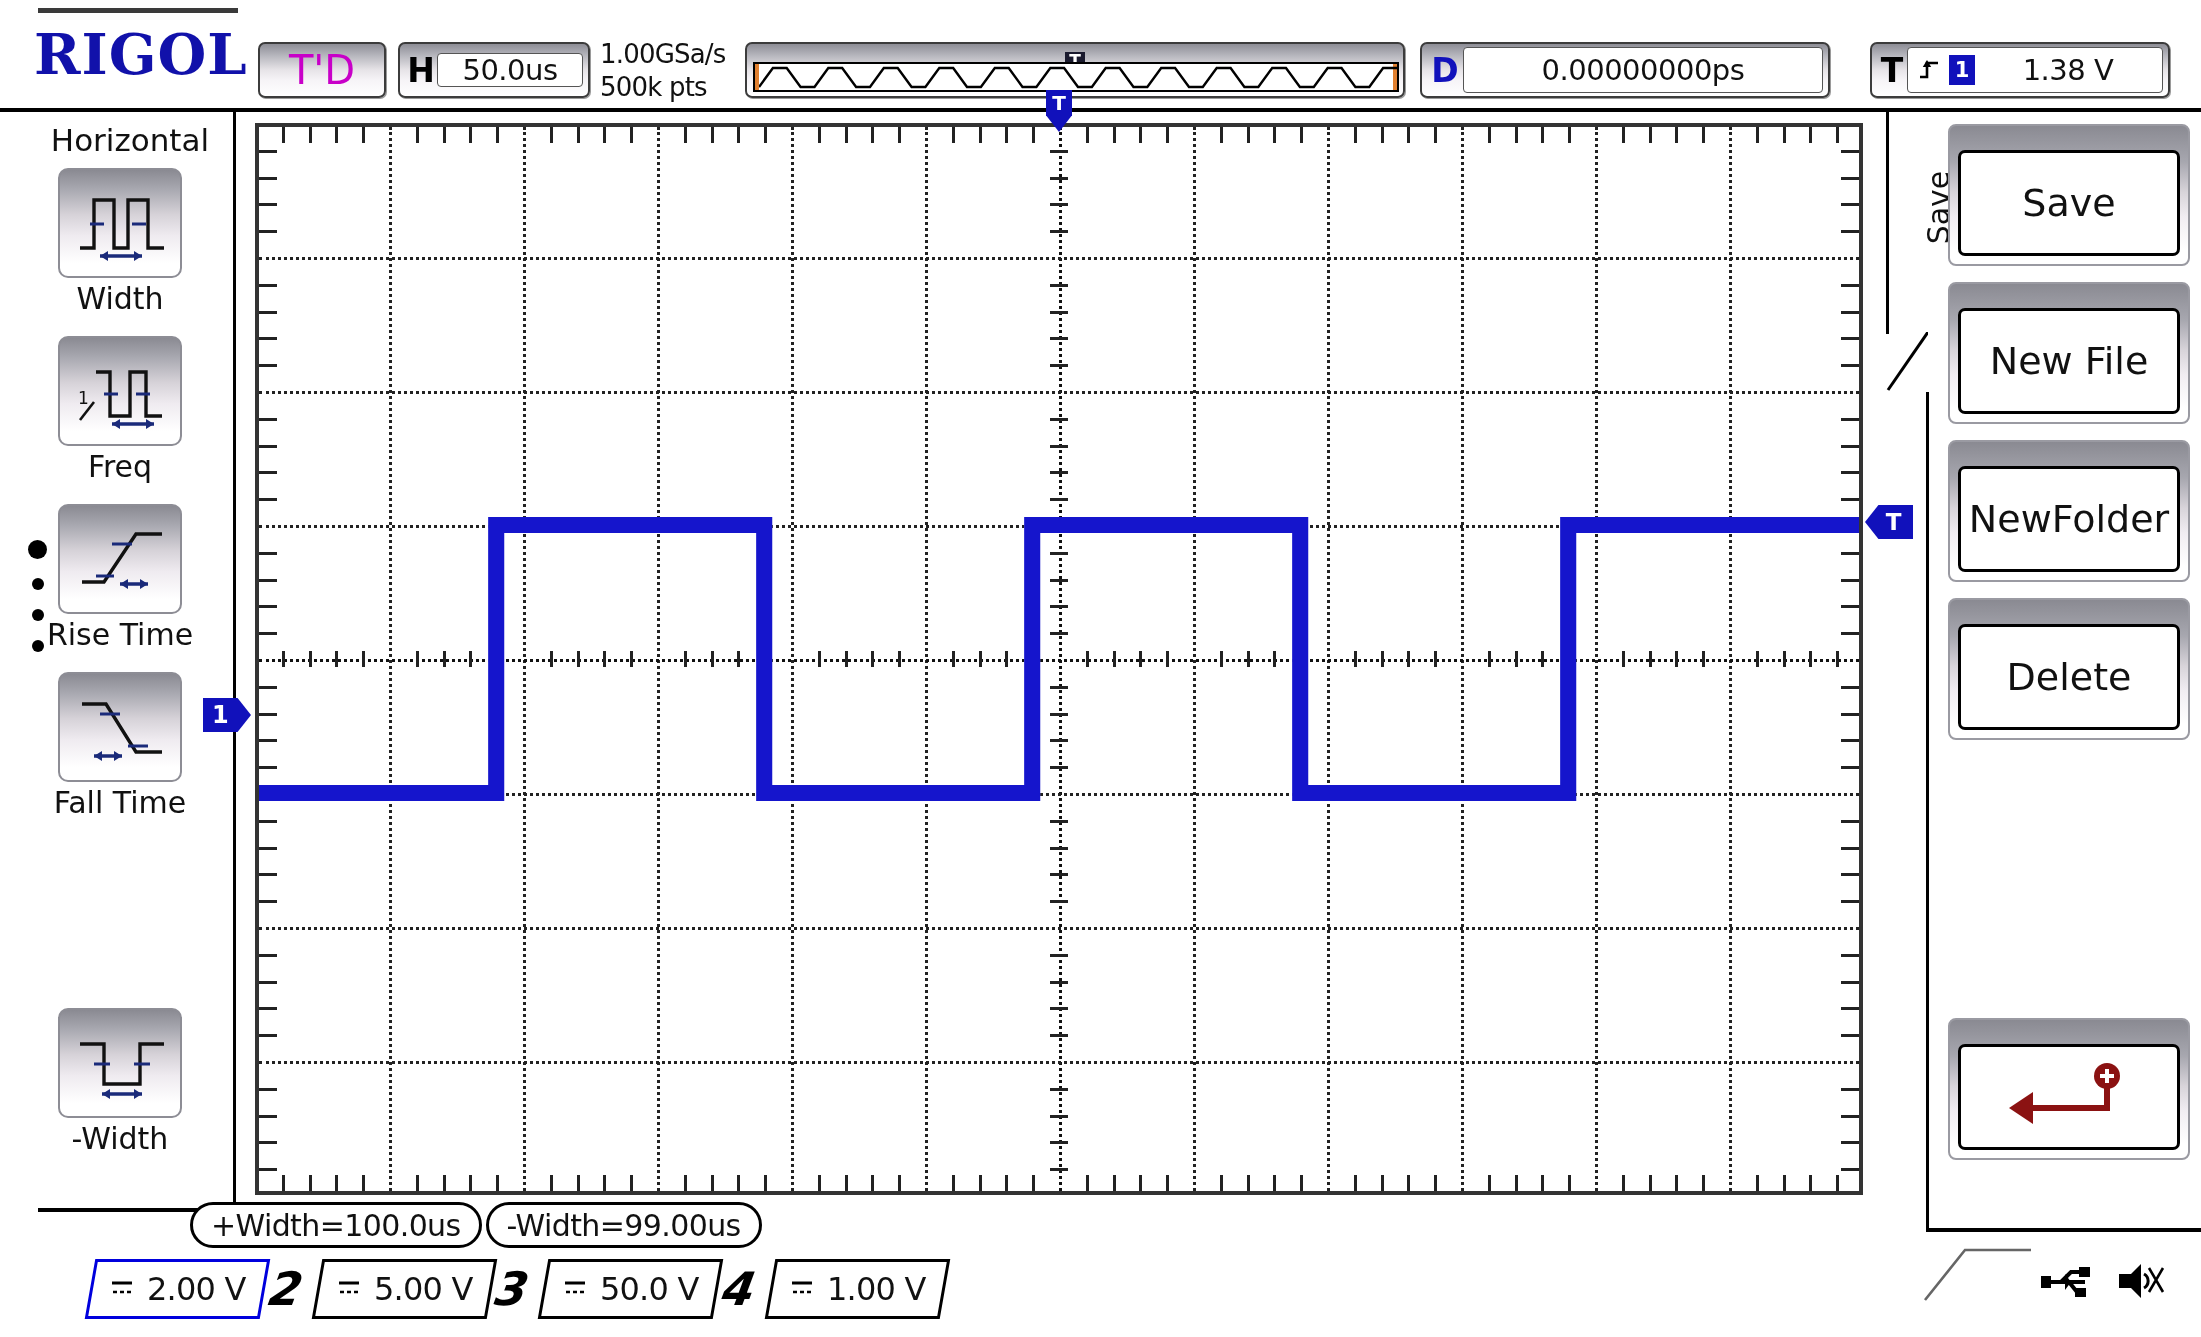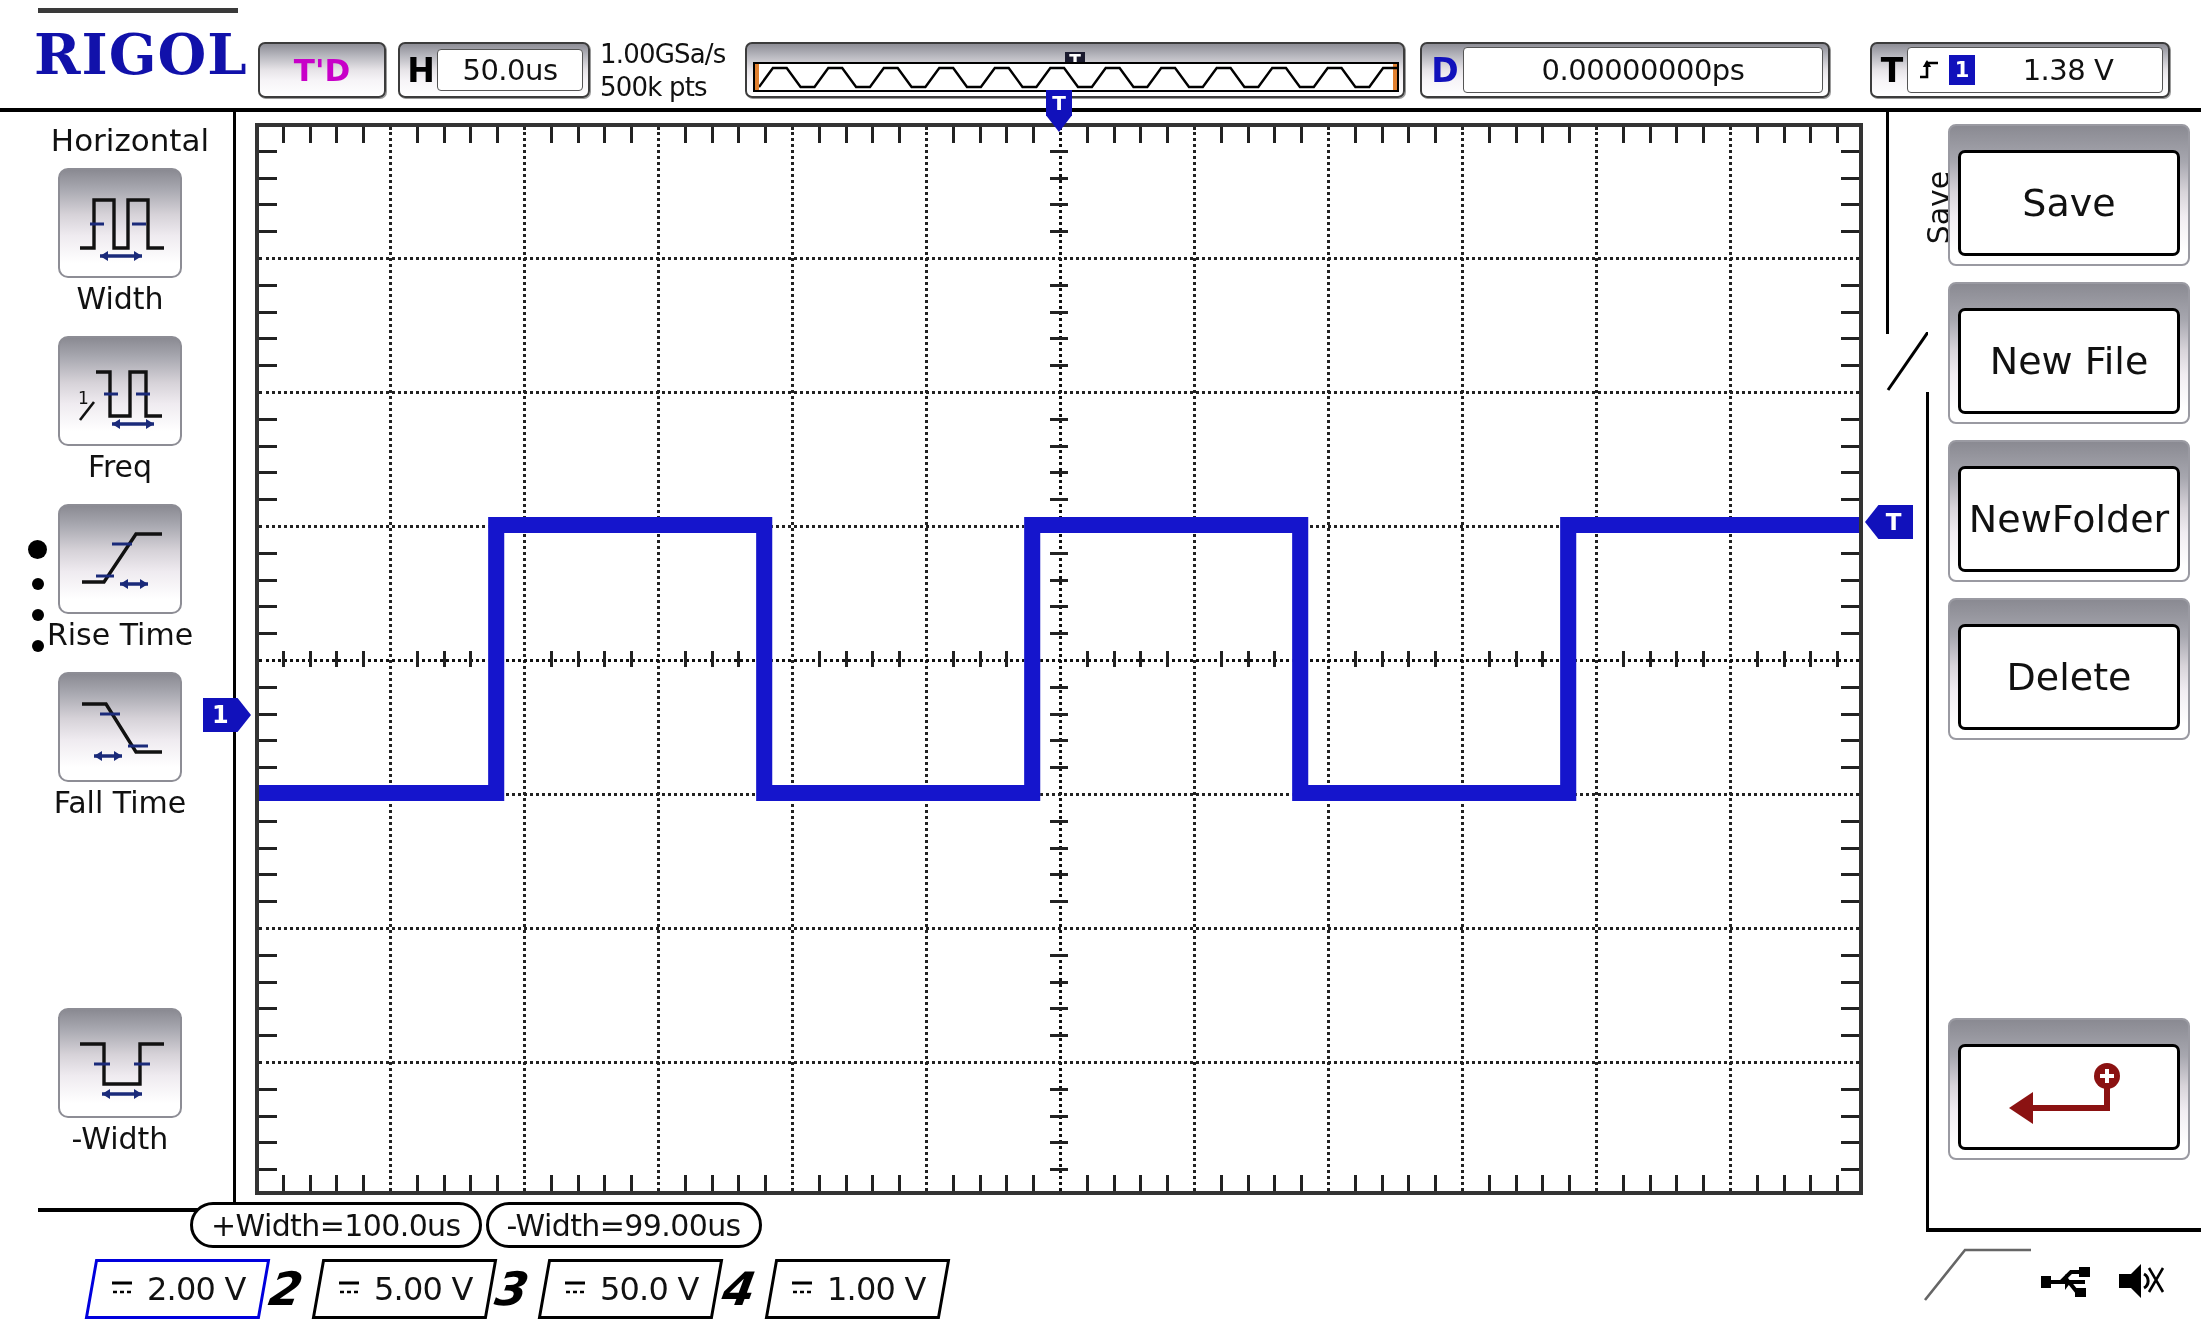--- a/index.html
+++ b/index.html
@@ -27,29 +27,29 @@
     background: linear-gradient(to bottom, #8e8e96 0%, #b6b6bd 22%, #e7e4e8 50%, #f6f4f7 70%, #ffffff 100%);
     border: 2px solid #3c3c3c;
     border-radius: 7px;
     box-shadow: 1px 1px 0 #9a9a9a;
   }
 
   #td-badge {
     position: absolute; left: 258px; top: 42px; width: 128px; height: 56px;
     display: flex; align-items: center; justify-content: center;
   }
-  #td-badge .t { font-family: "DejaVu Sans", sans-serif; font-weight: bold; font-size: 31px; color: #c800c8; letter-spacing: 0px; }
+  #td-badge .t { font-family: "DejaVu Sans", sans-serif; font-weight: normal; font-size: 40px; color: #c800c8; letter-spacing: 0px; }
 
   #h-box {
     position: absolute; left: 398px; top: 42px; width: 192px; height: 56px;
     display: flex; align-items: center; padding: 4px 5px;
   }
   #h-box .h-letter { font-weight: bold; font-size: 33px; color: #000; width: 32px; text-align: center; }
   #h-box .h-val {
-    flex: 1; height: 42px; background: #fff; border: 1px solid #555; border-radius: 4px;
+    flex: 1; height: 34px; background: #fff; border: 1px solid #555; border-radius: 4px;
     display: flex; align-items: center; justify-content: center;
     font-size: 29px; color: #111; letter-spacing: -0.5px;
   }
 
   #samp-info { position: absolute; left: 600px; top: 38px; width: 136px; font-size: 26px; color: #111; line-height: 33px; letter-spacing: -0.8px; }
 
   #preview-box {
     position: absolute; left: 745px; top: 42px; width: 660px; height: 56px;
     padding: 0;
   }

